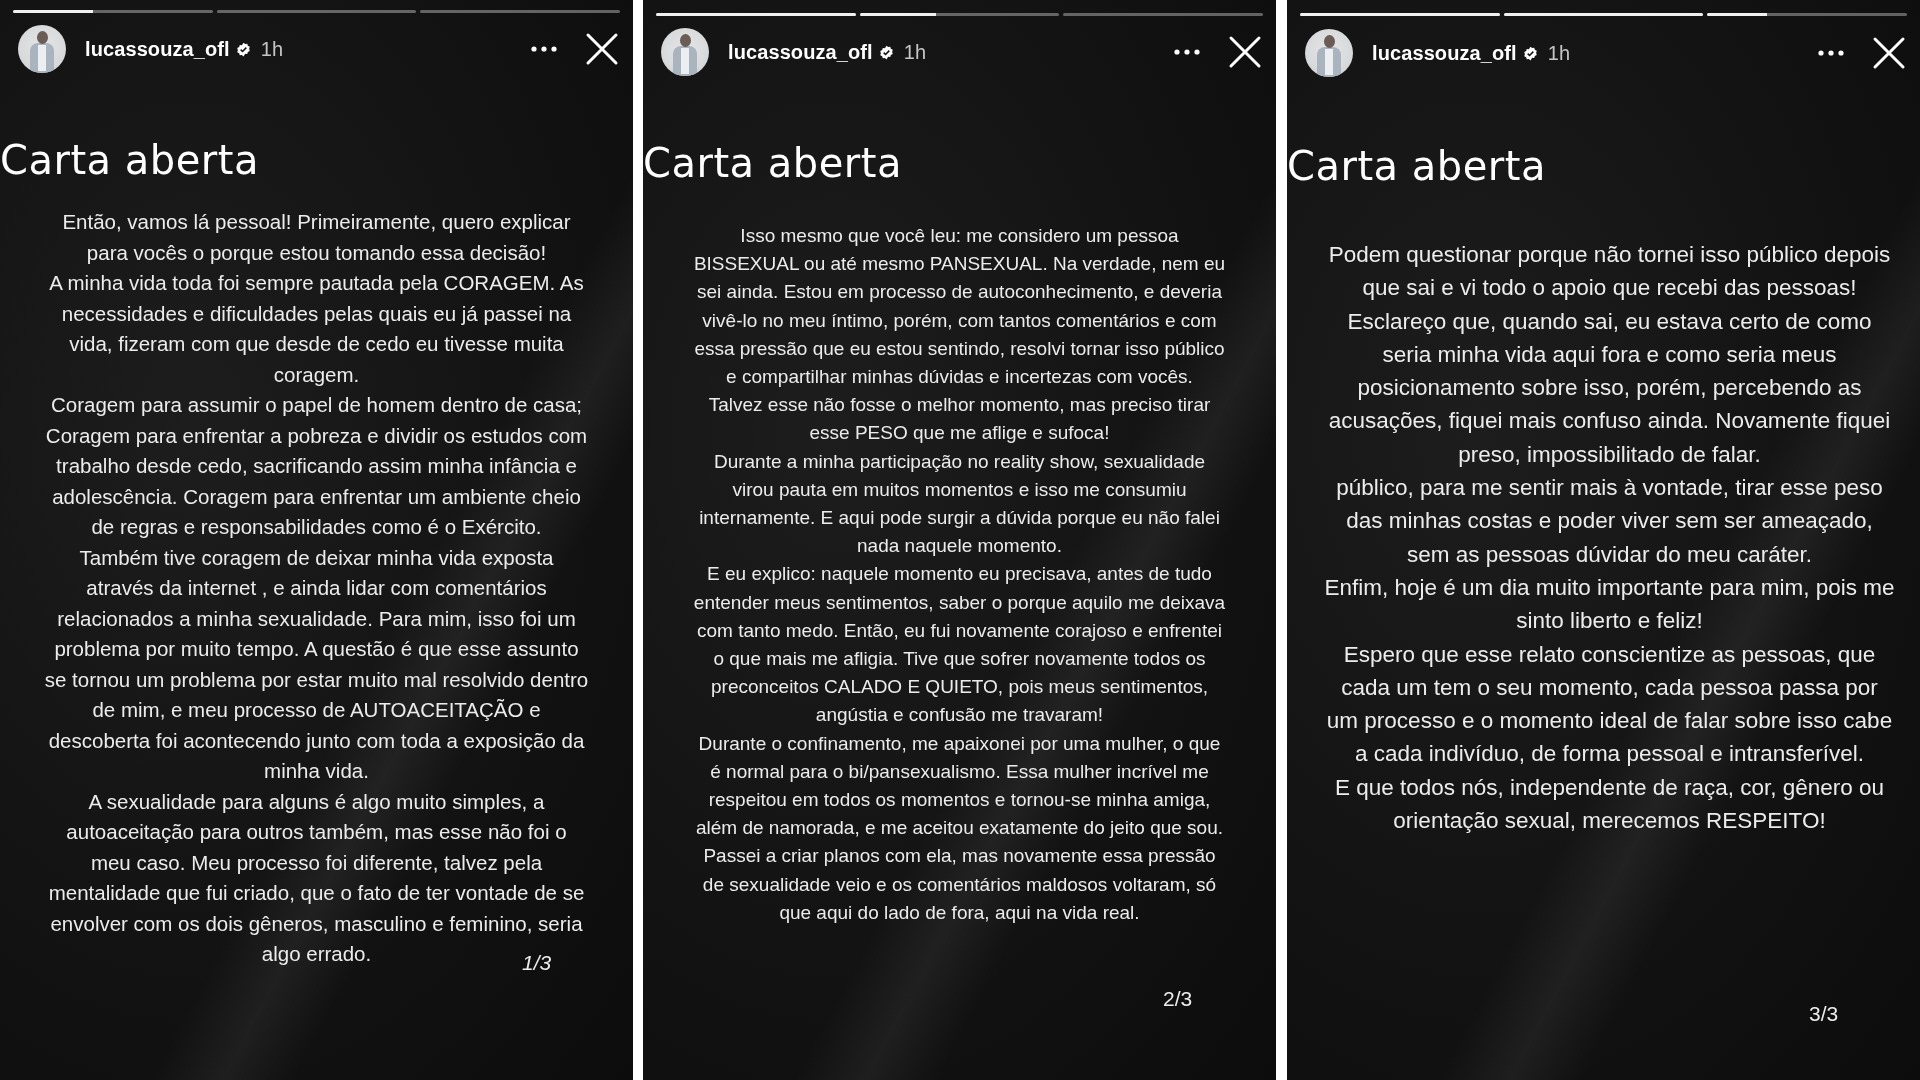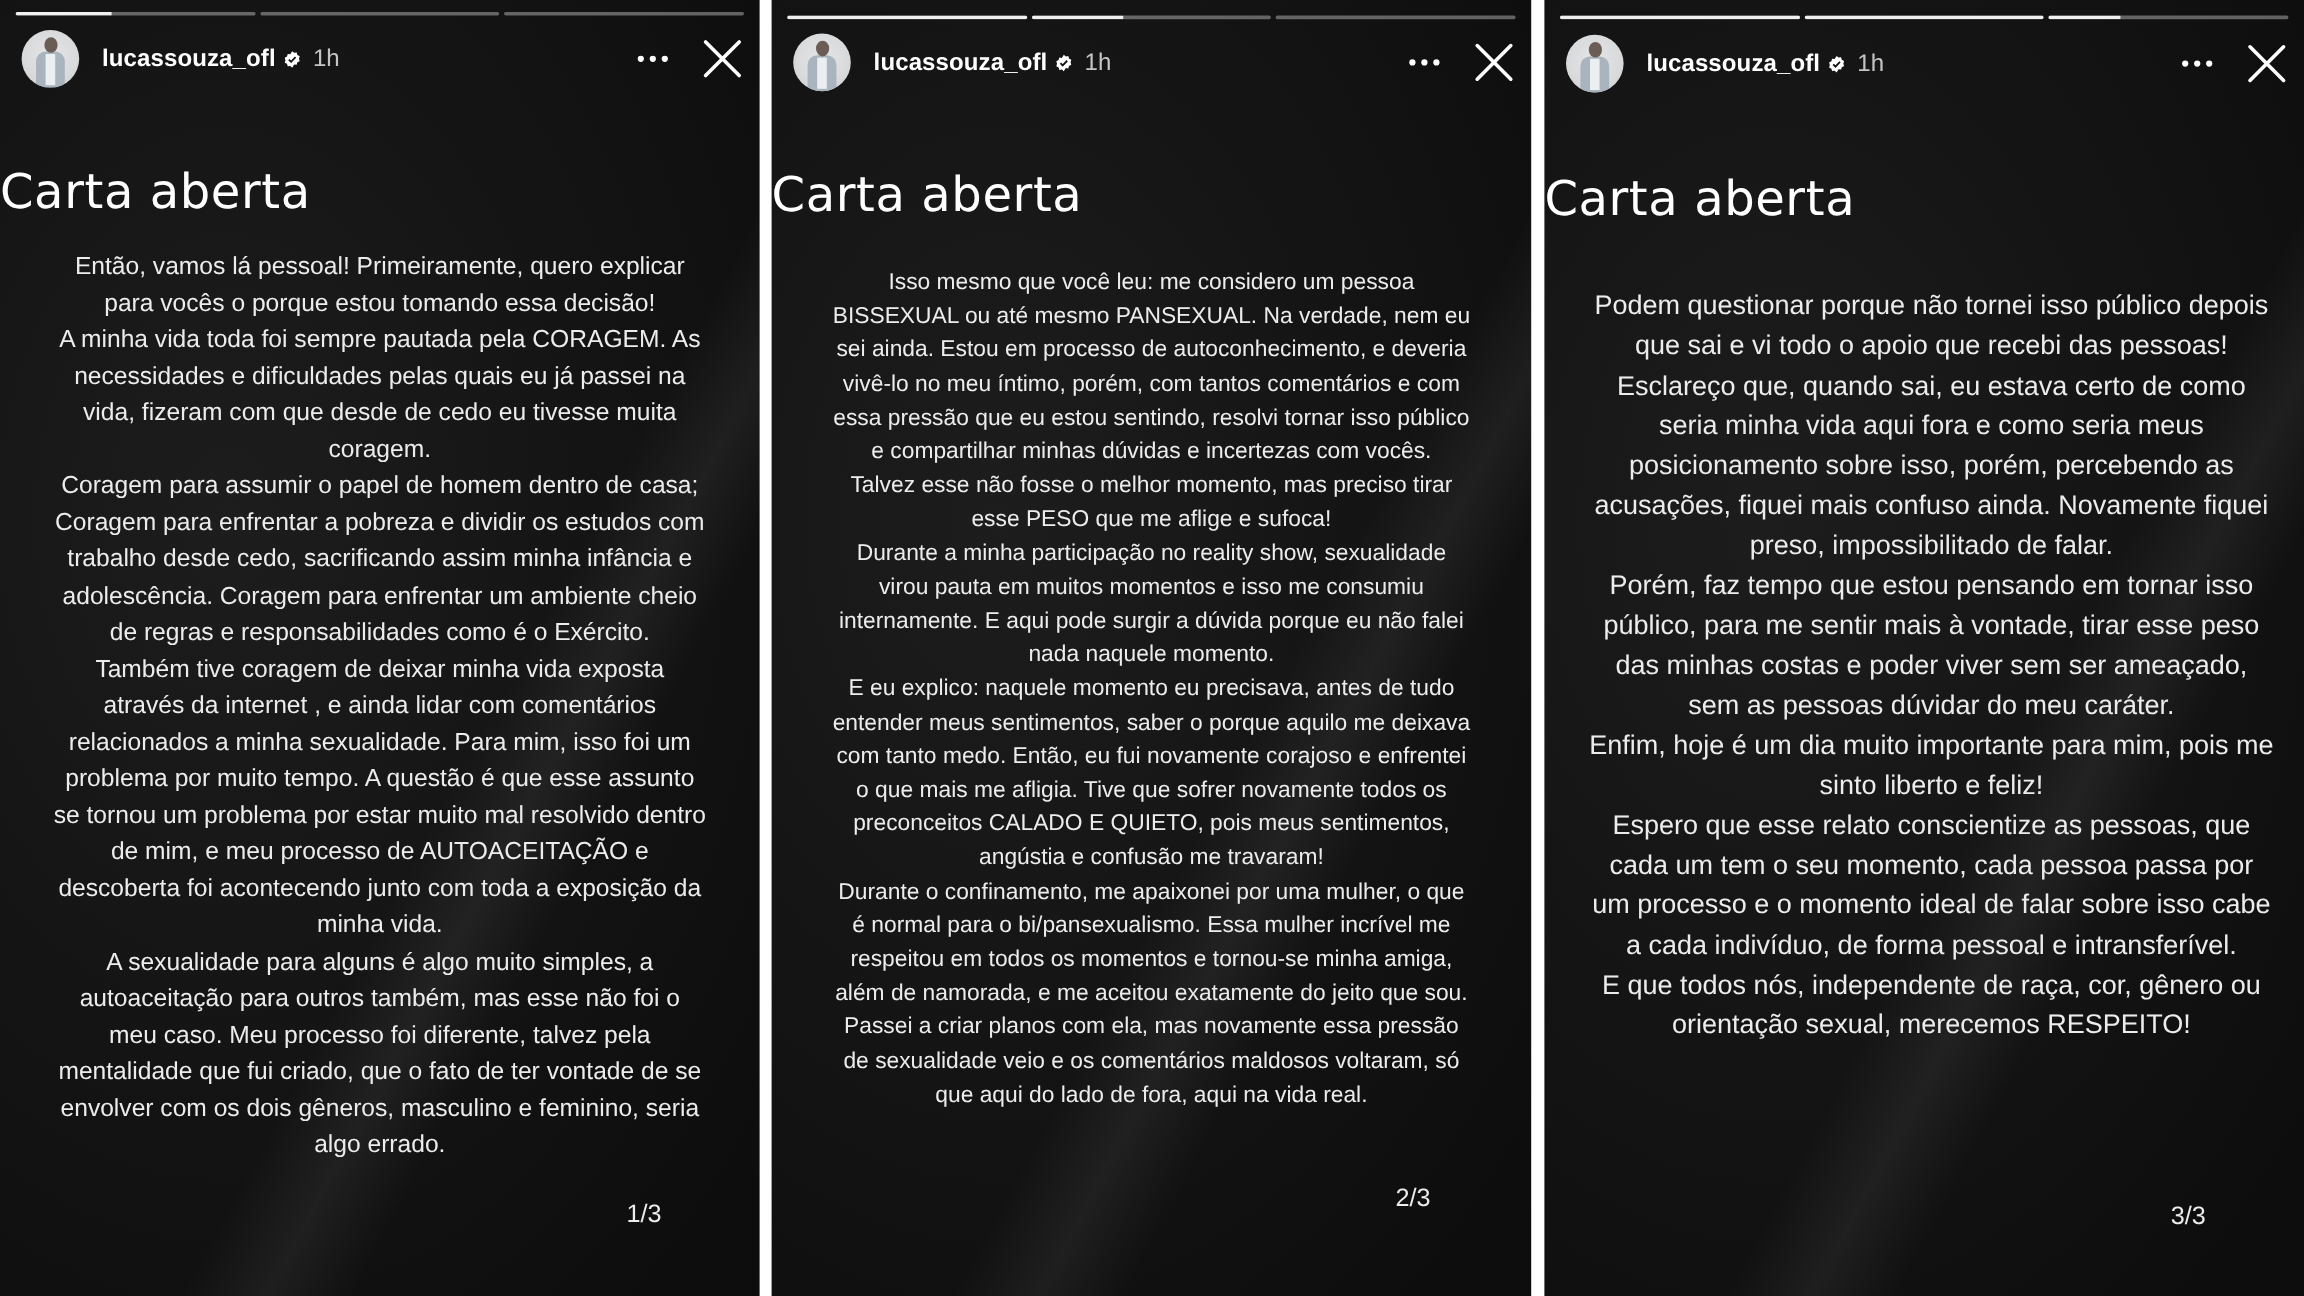--- a/index.html
+++ b/index.html
@@ -91,21 +91,21 @@
     <div>de mim, e meu processo de AUTOACEITAÇÃO e</div>
     <div>descoberta foi acontecendo junto com toda a exposição da</div>
     <div>minha vida.</div>
     <div>A sexualidade para alguns é algo muito simples, a</div>
     <div>autoaceitação para outros também, mas esse não foi o</div>
     <div>meu caso. Meu processo foi diferente, talvez pela</div>
     <div>mentalidade que fui criado, que o fato de ter vontade de se</div>
     <div>envolver com os dois gêneros, masculino e feminino, seria</div>
     <div>algo errado.</div>
   </div>
-  <div class="counter" style="left:522px;top:1000px;">1/3</div>
+  <div class="counter" style="left:522px;top:951px;font-style:italic;">1/3</div>
 </div>
 
 <div class="panel" id="p2">
   <div class="progress" style="top:13px;">
     <div class="seg">
         <div class="fill" style="width:100%"></div>
       </div>
     <div class="seg">
         <div class="fill" style="width:38%"></div>
       </div>
@@ -206,21 +206,20 @@
   </div>
   <div class="title" style="top:143px;font-size:40px;">Carta aberta</div>
   <div class="body-text" style="top:238px;font-size:22.5px;line-height:33.3px;padding-left:12px;">
     <div>Podem questionar porque não tornei isso público depois</div>
     <div>que sai e vi todo o apoio que recebi das pessoas!</div>
     <div>Esclareço que, quando sai, eu estava certo de como</div>
     <div>seria minha vida aqui fora e como seria meus</div>
     <div>posicionamento sobre isso, porém, percebendo as</div>
     <div>acusações, fiquei mais confuso ainda. Novamente fiquei</div>
     <div>preso, impossibilitado de falar.</div>
-    <div>Porém, faz tempo que estou pensando em tornar isso</div>
     <div>público, para me sentir mais à vontade, tirar esse peso</div>
     <div>das minhas costas e poder viver sem ser ameaçado,</div>
     <div>sem as pessoas dúvidar do meu caráter.</div>
     <div>Enfim, hoje é um dia muito importante para mim, pois me</div>
     <div>sinto liberto e feliz!</div>
     <div>Espero que esse relato conscientize as pessoas, que</div>
     <div>cada um tem o seu momento, cada pessoa passa por</div>
     <div>um processo e o momento ideal de falar sobre isso cabe</div>
     <div>a cada indivíduo, de forma pessoal e intransferível.</div>
     <div>E que todos nós, independente de raça, cor, gênero ou</div>

